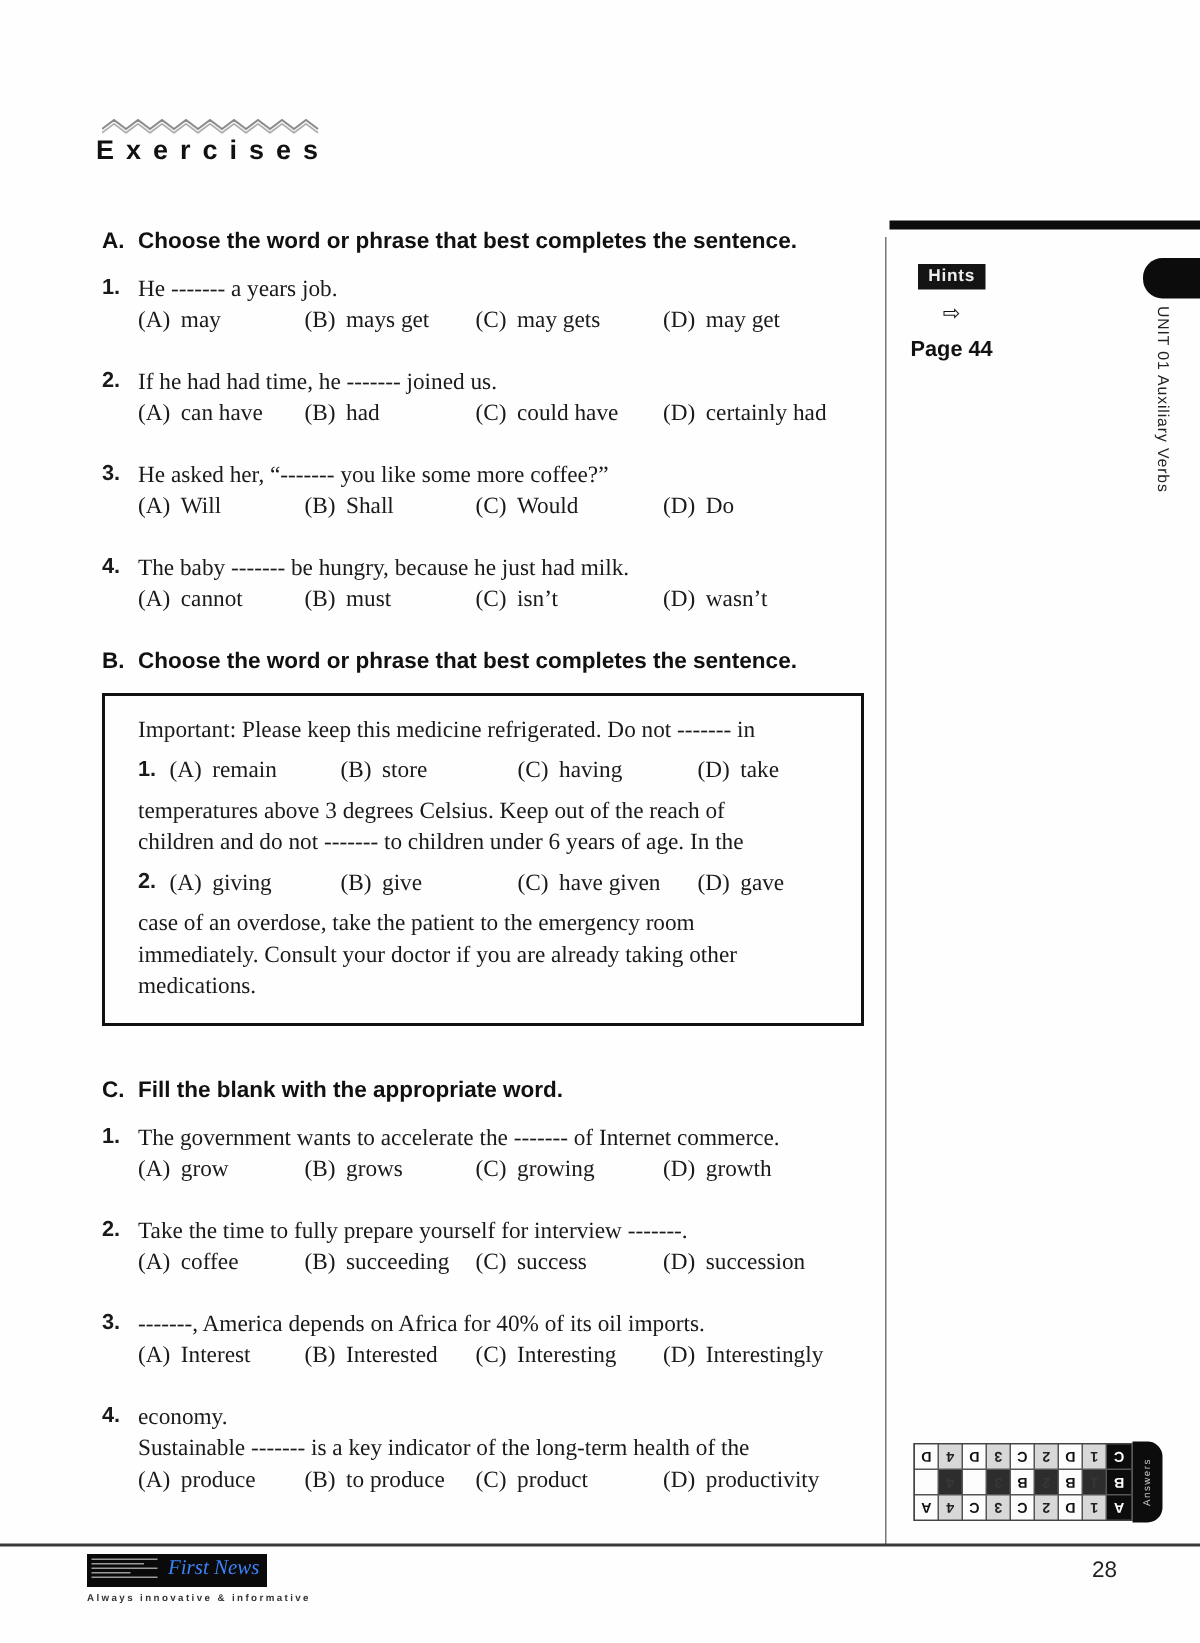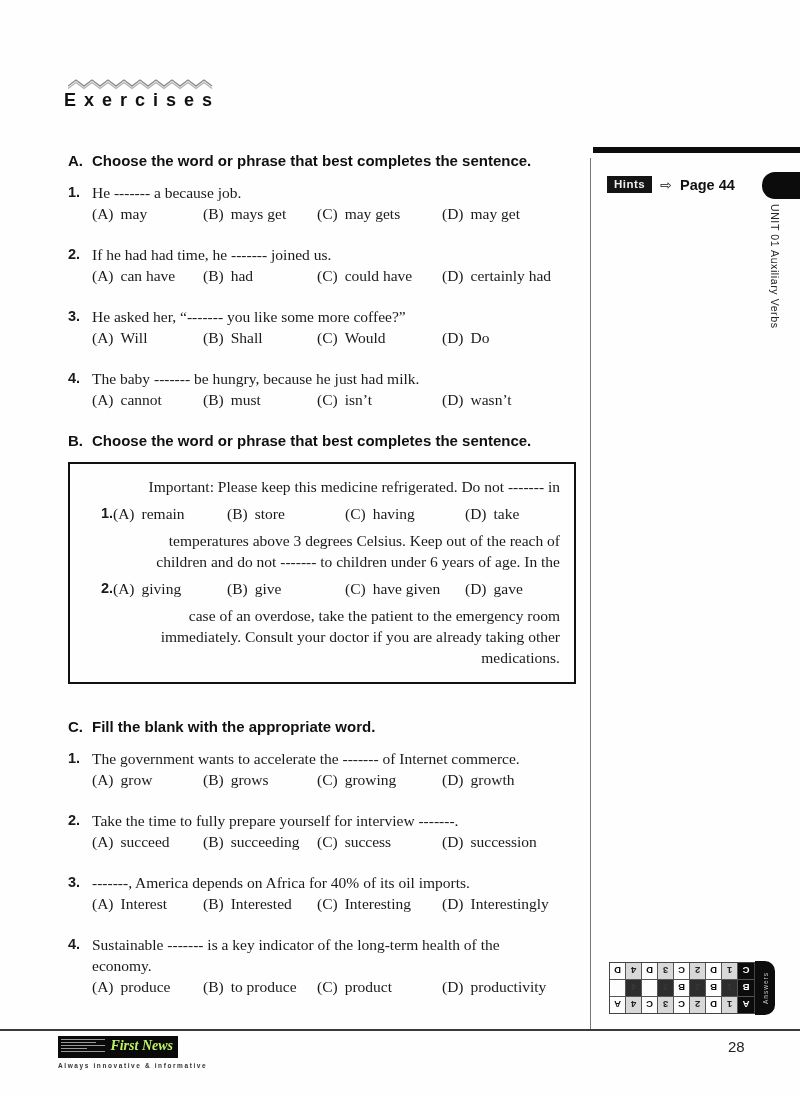--- a/index.html
+++ b/index.html
@@ -26,31 +26,31 @@
   .question{margin-bottom:20px;}
   .q-line{display:flex;line-height:21px;}
   .q-num{flex:0 0 24px;font-family:"Liberation Sans",sans-serif;font-weight:bold;font-size:14.5px;}
   .q-text{font-size:15.5px;}
   .q-text div{line-height:21px;}
   .opts{display:grid;grid-template-columns:111px 114px 125px 1fr;line-height:21px;font-size:15.5px;}
   .opts-indent{margin-left:24px;}
   .opt{display:inline-flex;gap:7px;white-space:nowrap;}
 
   
-  .passage-box{border:2px solid #111;padding:7px 14px 9px 22px;margin-bottom:32px;text-align:right;}
+  .passage-box{border:2px solid #111;padding:7px 14px 9px 22px;margin-bottom:32px;}
   .box-text{margin:5px 0;font-size:15.5px;}
   .box-text div{line-height:21px;}
   .box-q{display:flex;margin:6px 0;line-height:21px;}
   .box-q .q-num{flex:0 0 21px;}
   .box-opts{grid-template-columns:114px 118px 120px 1fr;flex:1;}
 
   
   .side-topline{position:absolute;left:593px;top:147px;width:207px;height:6px;background:#0c0c0c;}
   .side-vline{position:absolute;left:590px;top:158px;width:1px;height:872px;background:#777;}
-  .hints-row{position:absolute;left:607px;top:176px;display:flex;align-items:center;gap:8px;}
+  .hints-row{position:absolute;left:607px;top:176px;display:flex;align-items:center;gap:8px;flex-direction:column;}
   .hints-badge{
     background:#141414;color:#eee;font-family:"Liberation Sans",sans-serif;
     font-size:11.5px;font-weight:bold;padding:2px 7px 3px;letter-spacing:0.5px;
   }
   .hints-arrow{font-family:"DejaVu Sans",sans-serif;font-size:14px;color:#111;}
   .hints-target{font-family:"Liberation Sans",sans-serif;font-weight:bold;font-size:14.5px;color:#111;}
   .unit-tab{position:absolute;left:762px;top:172px;width:38px;height:27px;background:#0c0c0c;border-radius:13px 0 0 13px;}
   .unit-label{
     position:absolute;left:769px;top:204px;height:290px;
     writing-mode:vertical-rl;font-family:"Liberation Sans",sans-serif;
@@ -75,22 +75,22 @@
   .cell.dark{background:#2d2d2d;color:#383838;}
 
   
   .footer-rule{position:absolute;left:0;top:1029px;width:800px;height:2px;background:#3a3a3a;}
   .logo{position:absolute;left:58px;top:1036px;width:120px;height:22px;background:#0a0a0a;}
   .logo-lines{position:absolute;left:3px;top:3px;width:44px;display:flex;flex-direction:column;gap:2px;}
   .logo-lines i{display:block;height:1px;background:#9a9a9a;}
   .logo-lines i:nth-child(2){width:80%;}
   .logo-lines i:nth-child(4){width:60%;}
   .logo-text{
-    position:absolute;right:5px;top:2px;color:#bef264;
-    font-family:"Liberation Serif",serif;font-style:italic;font-weight:bold;font-size:14px;
+    position:absolute;right:5px;top:2px;color:#3b82f6;
+    font-family:"Liberation Serif",serif;font-style:italic;font-weight:normal;font-size:14px;
   }
   .tagline{
     position:absolute;left:58px;top:1062px;
     font-family:"Liberation Sans",sans-serif;font-size:6.5px;font-weight:bold;
     letter-spacing:1.6px;color:#333;
   }
   .page-num{position:absolute;left:728px;top:1038px;font-family:"Liberation Sans",sans-serif;font-size:15px;color:#222;}
 </style>
 </head>
 <body>
@@ -106,21 +106,21 @@
   <main id="main-column">
       <section class="section">
         <div class="sec-head">
           <span class="sec-id">A.</span>
           <span class="sec-title">Choose the word or phrase that best completes the sentence.</span>
         </div>
         <div class="question">
           <div class="q-line">
             <span class="q-num">1.</span>
             <span class="q-text">
-              <div>He ------- a because job.</div>
+              <div>He ------- a years job.</div>
             </span>
           </div>
           <div class="opts-indent">
             <div class="opts">
               <span class="opt">
                 <span class="opt-label">(A)</span>
                 <span class="opt-text">may</span>
               </span>
               <span class="opt">
                 <span class="opt-label">(B)</span>
@@ -321,21 +321,21 @@
           <div class="q-line">
             <span class="q-num">2.</span>
             <span class="q-text">
               <div>Take the time to fully prepare yourself for interview -------.</div>
             </span>
           </div>
           <div class="opts-indent">
             <div class="opts">
               <span class="opt">
                 <span class="opt-label">(A)</span>
-                <span class="opt-text">succeed</span>
+                <span class="opt-text">coffee</span>
               </span>
               <span class="opt">
                 <span class="opt-label">(B)</span>
                 <span class="opt-text">succeeding</span>
               </span>
               <span class="opt">
                 <span class="opt-label">(C)</span>
                 <span class="opt-text">success</span>
               </span>
               <span class="opt">
@@ -370,22 +370,22 @@
                 <span class="opt-label">(D)</span>
                 <span class="opt-text">Interestingly</span>
               </span>
             </div>
           </div>
         </div>
         <div class="question">
           <div class="q-line">
             <span class="q-num">4.</span>
             <span class="q-text">
+              <div>economy.</div>
               <div>Sustainable ------- is a key indicator of the long-term health of the</div>
-              <div>economy.</div>
             </span>
           </div>
           <div class="opts-indent">
             <div class="opts">
               <span class="opt">
                 <span class="opt-label">(A)</span>
                 <span class="opt-text">produce</span>
               </span>
               <span class="opt">
                 <span class="opt-label">(B)</span>

